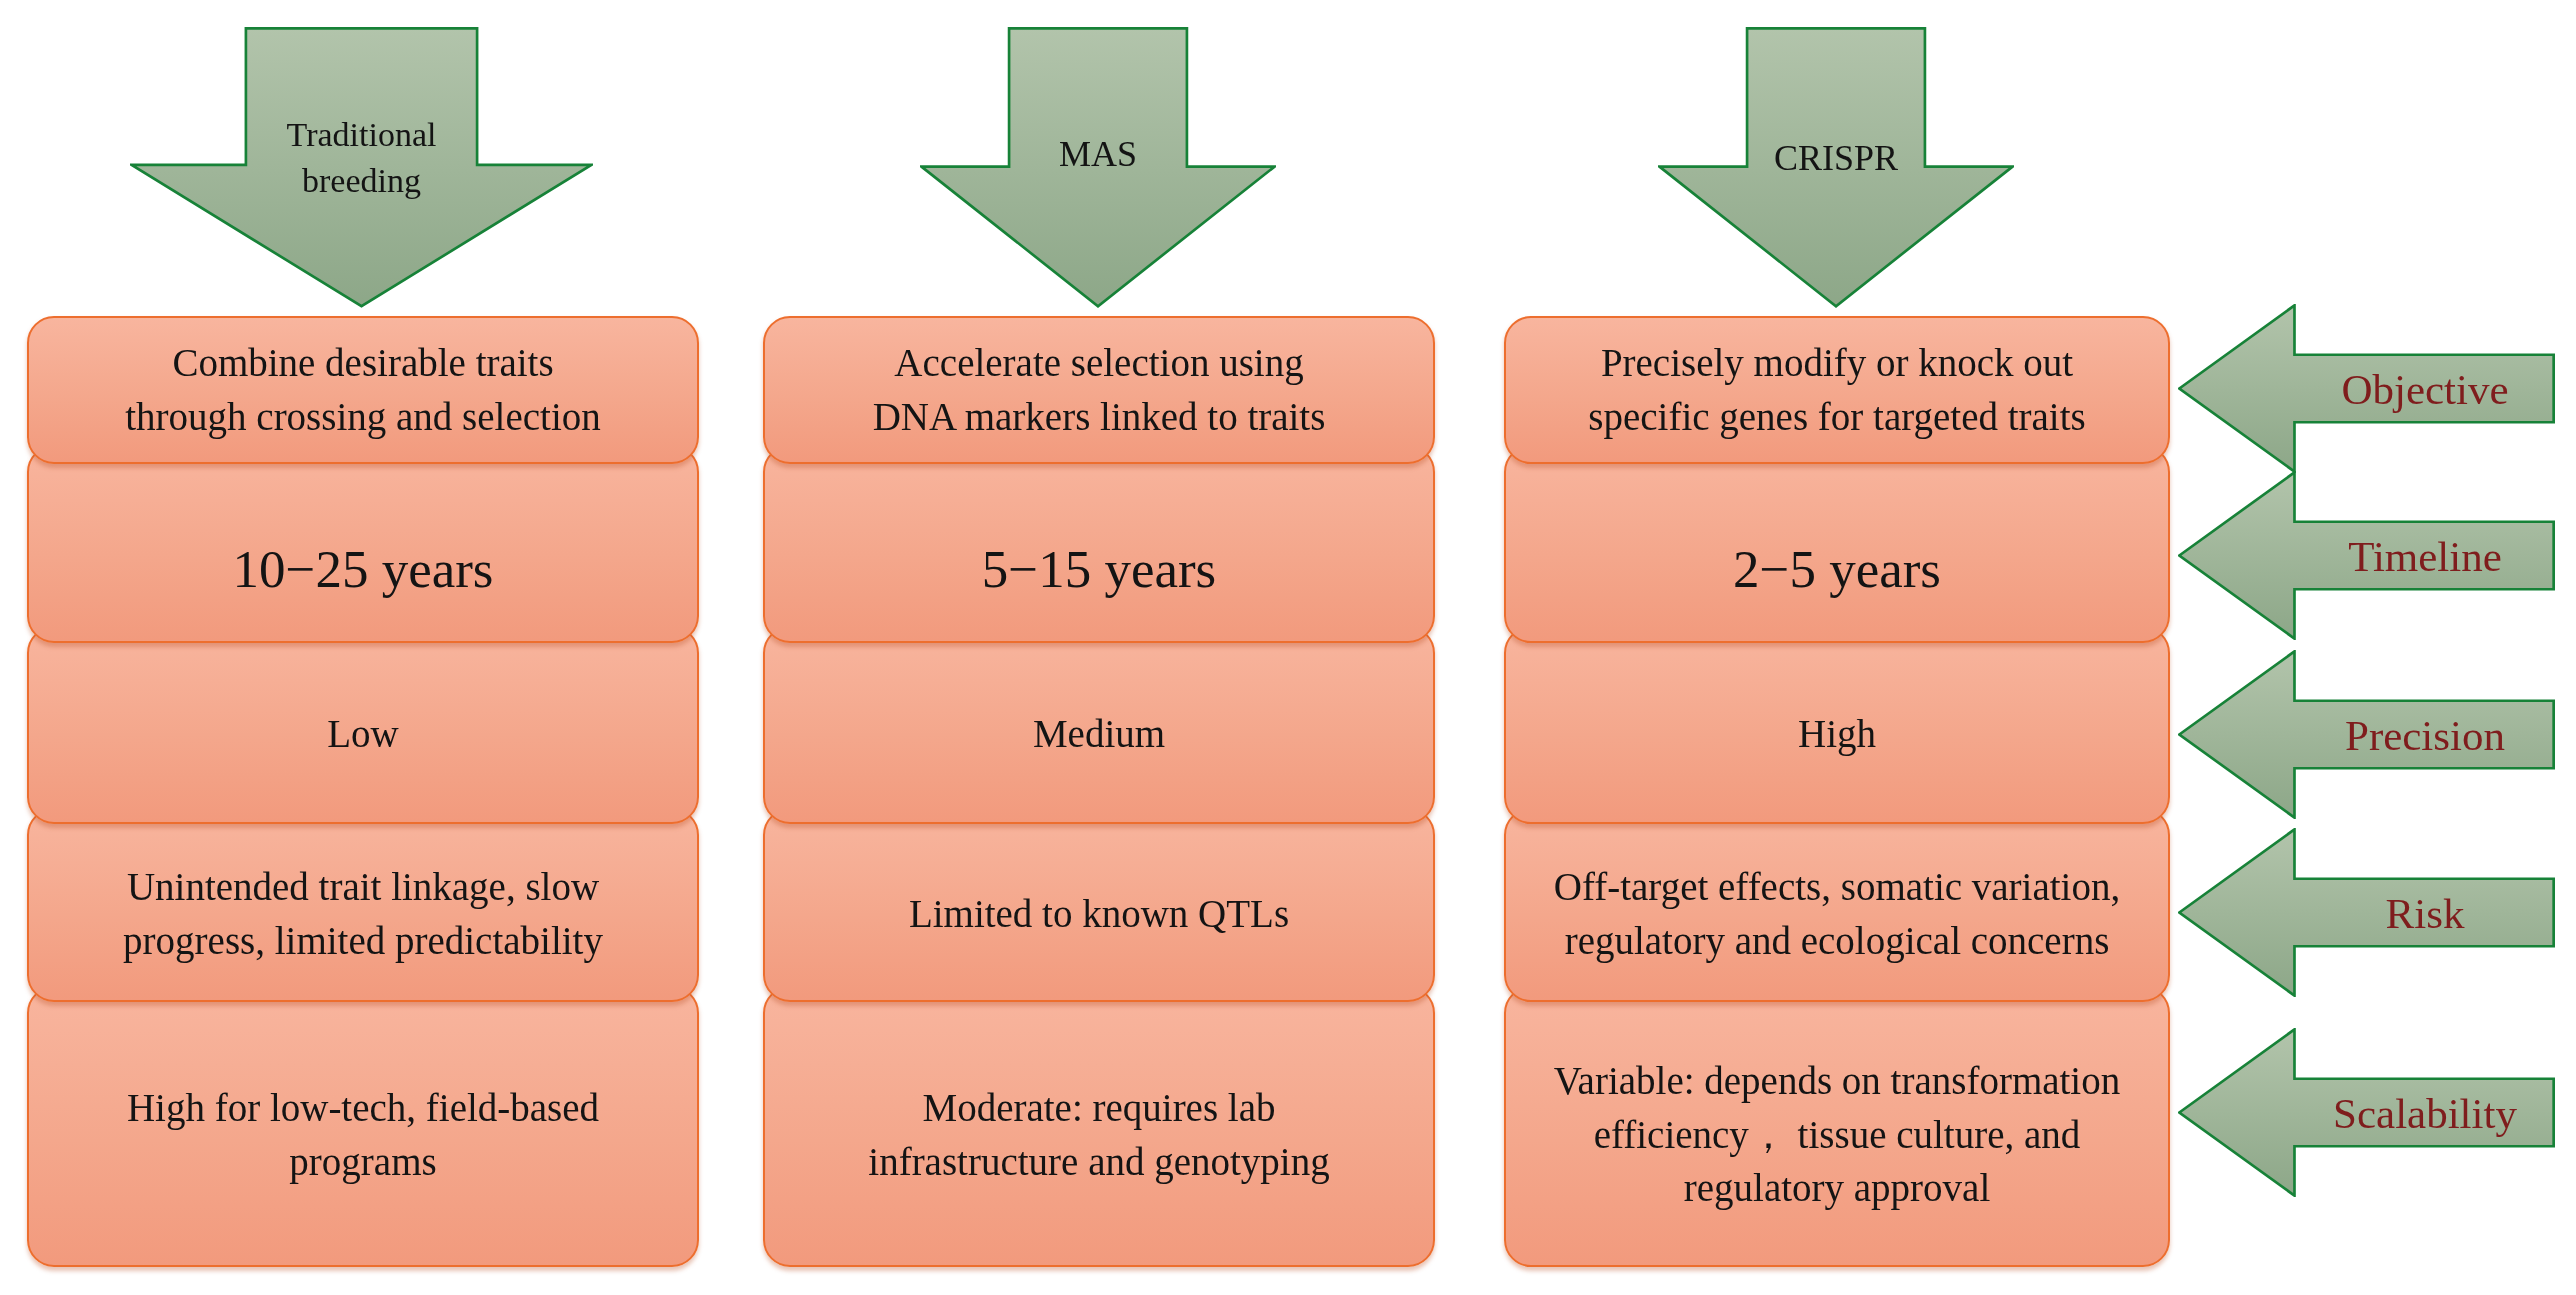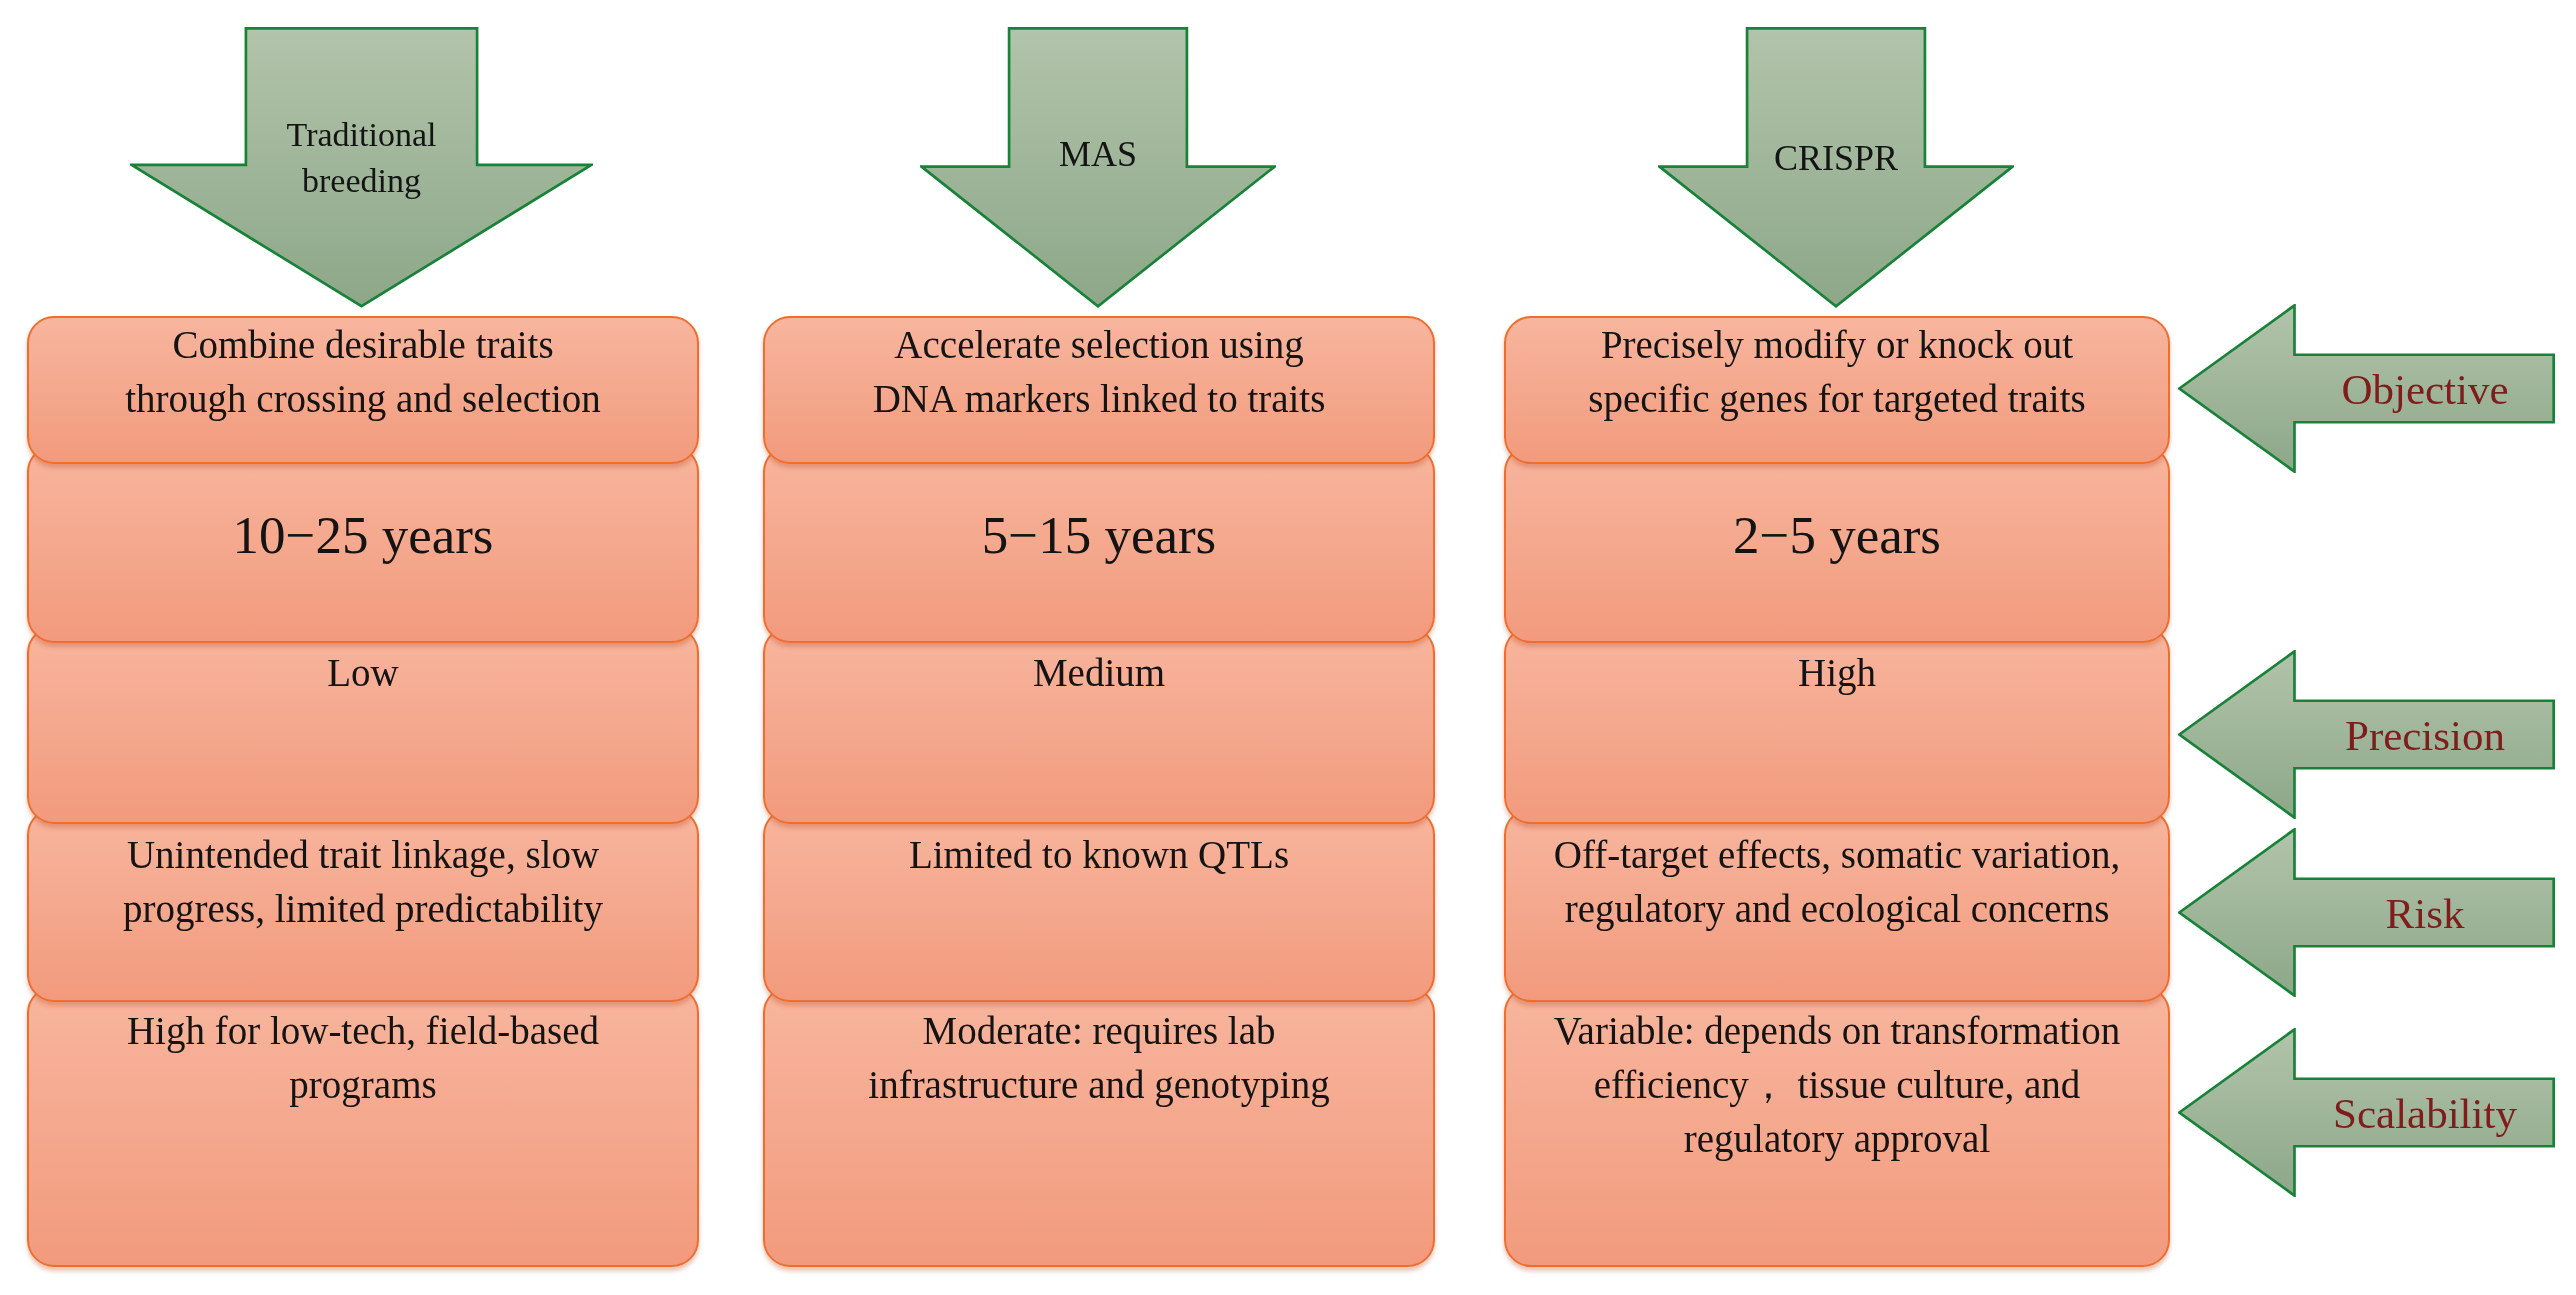--- a/index.html
+++ b/index.html
@@ -7,21 +7,21 @@
     position:relative;width:2556px;height:1296px;background:#ffffff;overflow:hidden;
     font-family:"Liberation Serif", serif;color:#141414;
   }
   svg.defs{position:absolute;width:0;height:0;}
   
   .box{
     position:absolute;box-sizing:border-box;
     border:2.7px solid #ed6e2e;border-radius:27px;
     background:linear-gradient(180deg,#f8b59e 0%,#f4a78c 55%,#f29a7d 100%);
     box-shadow:0 3.6px 4.4px rgba(190,85,45,0.35);
-    display:flex;justify-content:center;
+    display:flex;align-items:center;justify-content:center;
   }
   .c1{left:27px;width:672px;}
   .c2{left:763px;width:672px;}
   .c3{left:1504px;width:666px;}
   .r1{top:316px;height:148px;z-index:15;}
   .r2{top:445px;height:198px;z-index:14;padding-top:18px;}
   .r3{top:626px;height:198px;z-index:13;padding-top:18px;}
   .r4{top:808px;height:194px;z-index:12;padding-top:18px;}
   .r5{top:986px;height:281px;z-index:11;padding-top:16px;}
   .cell-text{
@@ -139,20 +139,26 @@
 regulatory approval</div>
   </div>
 
   <div class="row-arrow" style="top:304px">
     <svg width="377" height="169" viewBox="0 0 424 190">
       <polygon points="1.5,95 131,1.5 131,57 422.5,57 422.5,133 131,133 131,188.5" fill="url(#agrad)" stroke="#178238" stroke-width="3" stroke-linejoin="miter"></polygon>
     </svg>
     <div class="row-arrow-label">Objective</div>
   </div>
 
+  <div class="row-arrow" style="top:471px">
+    <svg width="377" height="169" viewBox="0 0 424 190">
+      <polygon points="1.5,95 131,1.5 131,57 422.5,57 422.5,133 131,133 131,188.5" fill="url(#agrad)" stroke="#178238" stroke-width="3" stroke-linejoin="miter"></polygon>
+    </svg>
+    <div class="row-arrow-label">Timeline</div>
+  </div>
 
   <div class="row-arrow" style="top:650px">
     <svg width="377" height="169" viewBox="0 0 424 190">
       <polygon points="1.5,95 131,1.5 131,57 422.5,57 422.5,133 131,133 131,188.5" fill="url(#agrad)" stroke="#178238" stroke-width="3" stroke-linejoin="miter"></polygon>
     </svg>
     <div class="row-arrow-label">Precision</div>
   </div>
 
   <div class="row-arrow" style="top:828px">
     <svg width="377" height="169" viewBox="0 0 424 190">

